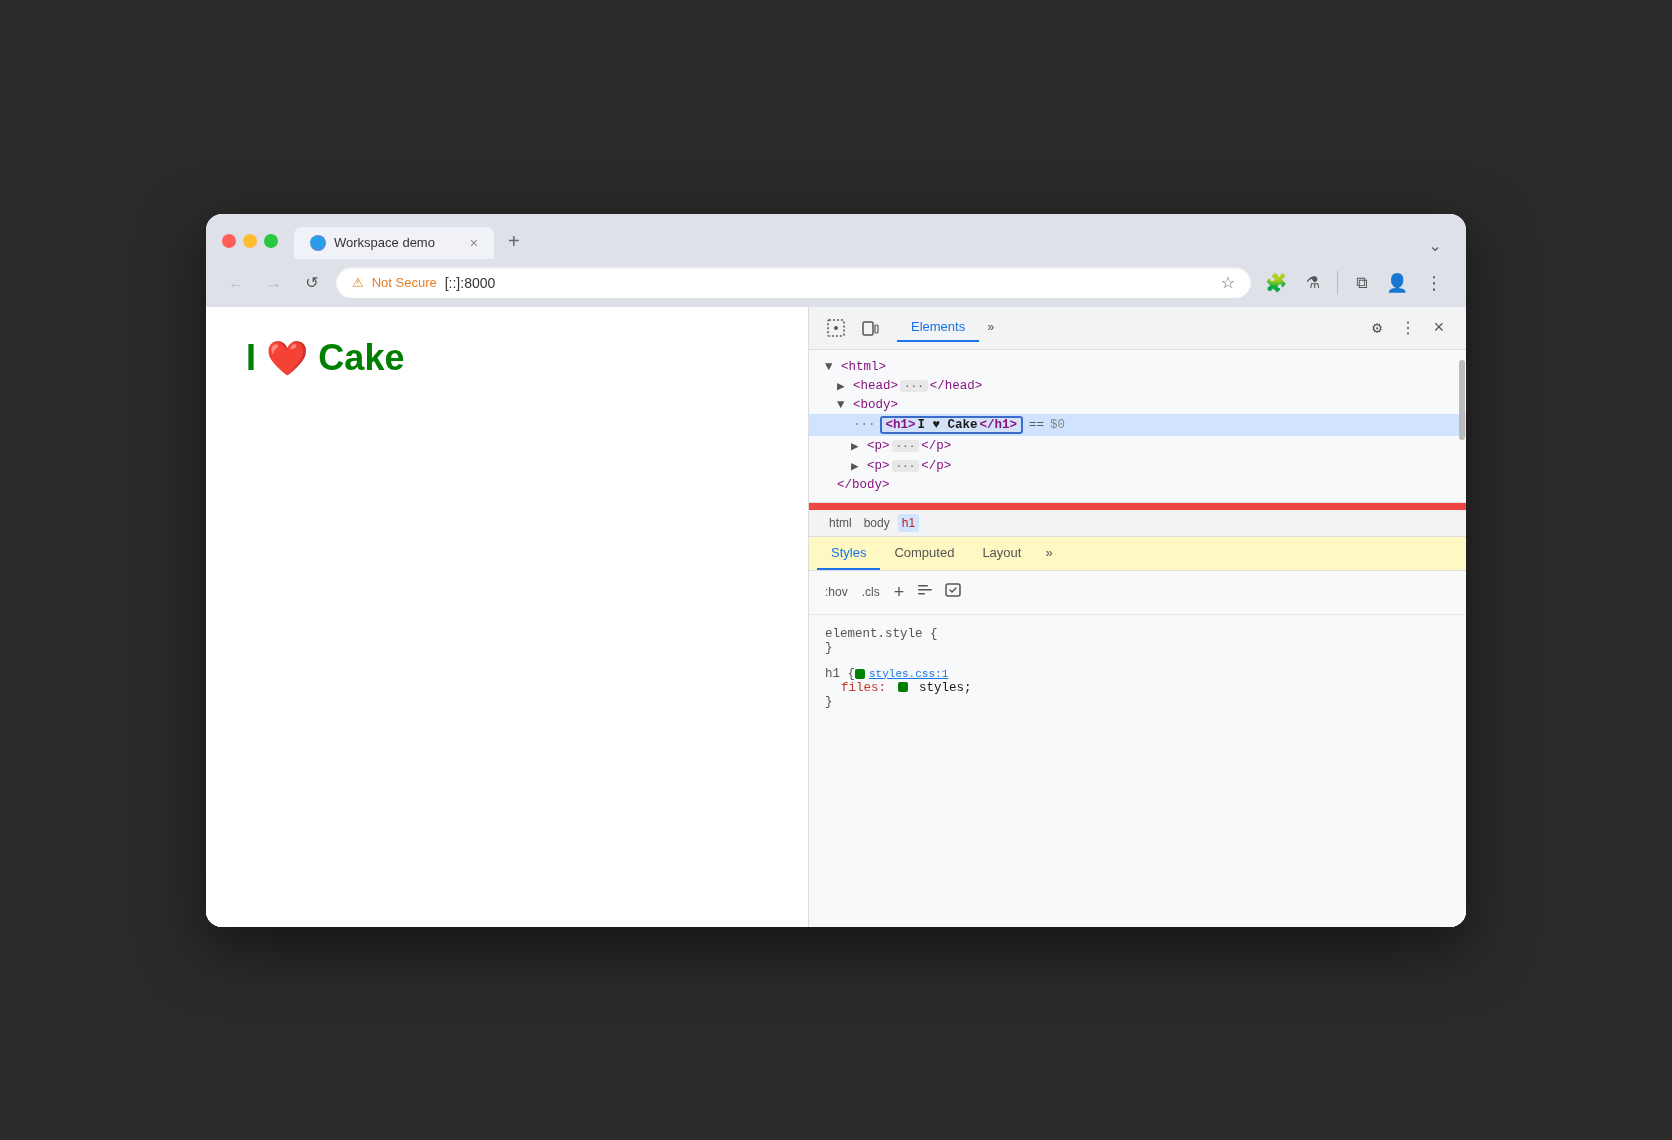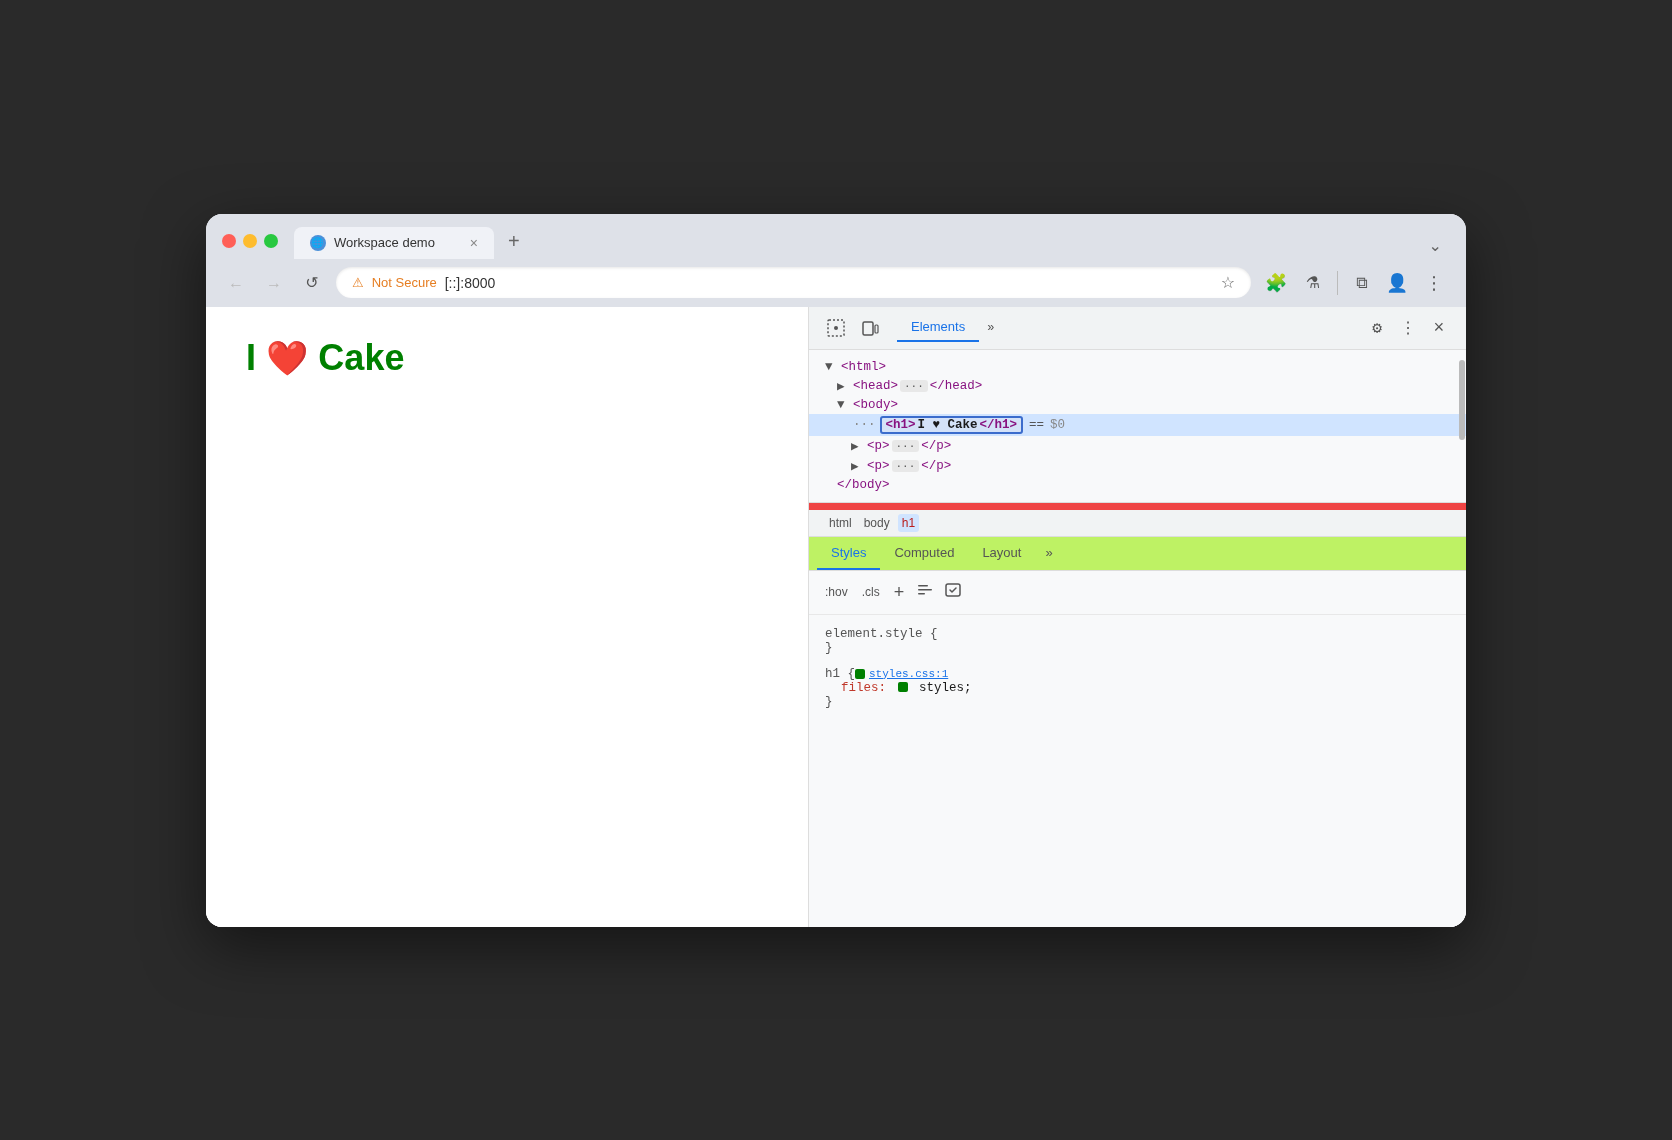--- a/index.html
+++ b/index.html
@@ -344,21 +344,21 @@
     }
     
     .styles-panel {
       flex: 1;
       display: flex;
       flex-direction: column;
       overflow: hidden;
     }
     .styles-tabs {
       display: flex;
-      background: #bef264;
+      background: #fef9c3;
       border-bottom: 1px solid #ddd;
       padding: 0 8px;
     }
     .styles-tab {
       padding: 8px 14px;
       font-size: 13px;
       font-family: Arial, sans-serif;
       color: #555;
       cursor: pointer;
       border-bottom: 2px solid transparent;

